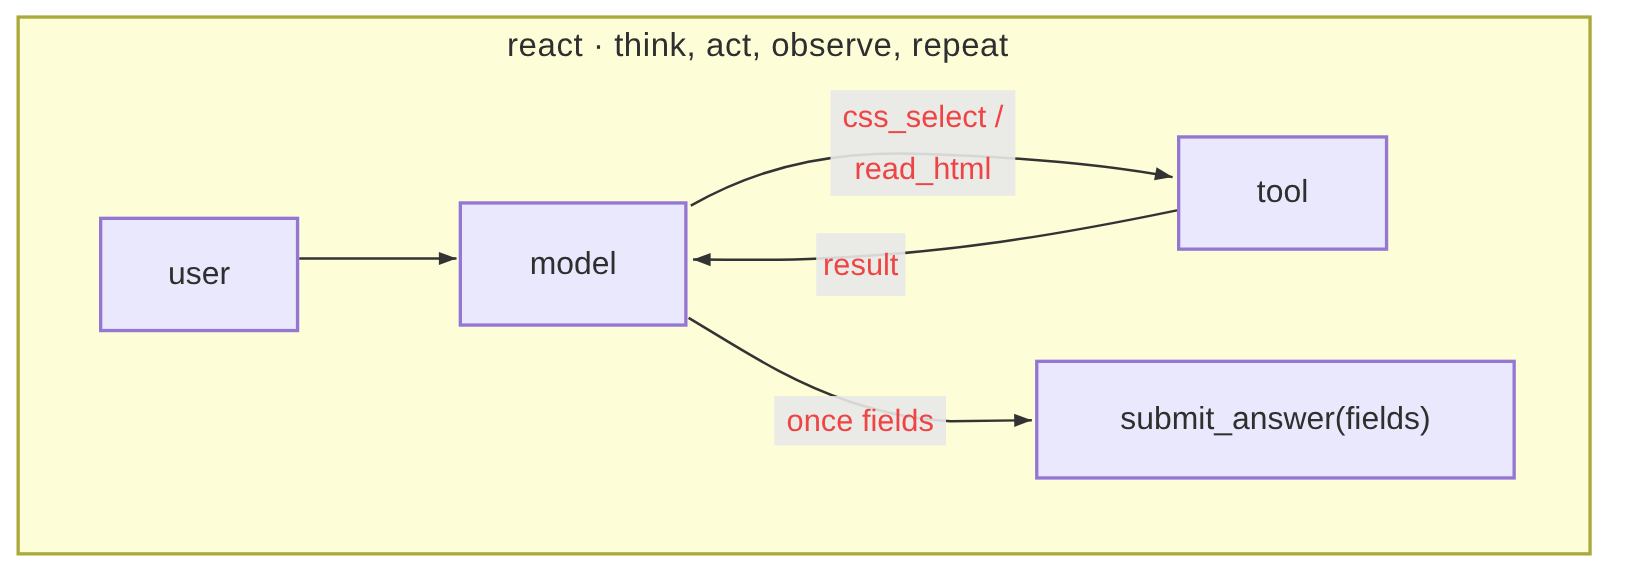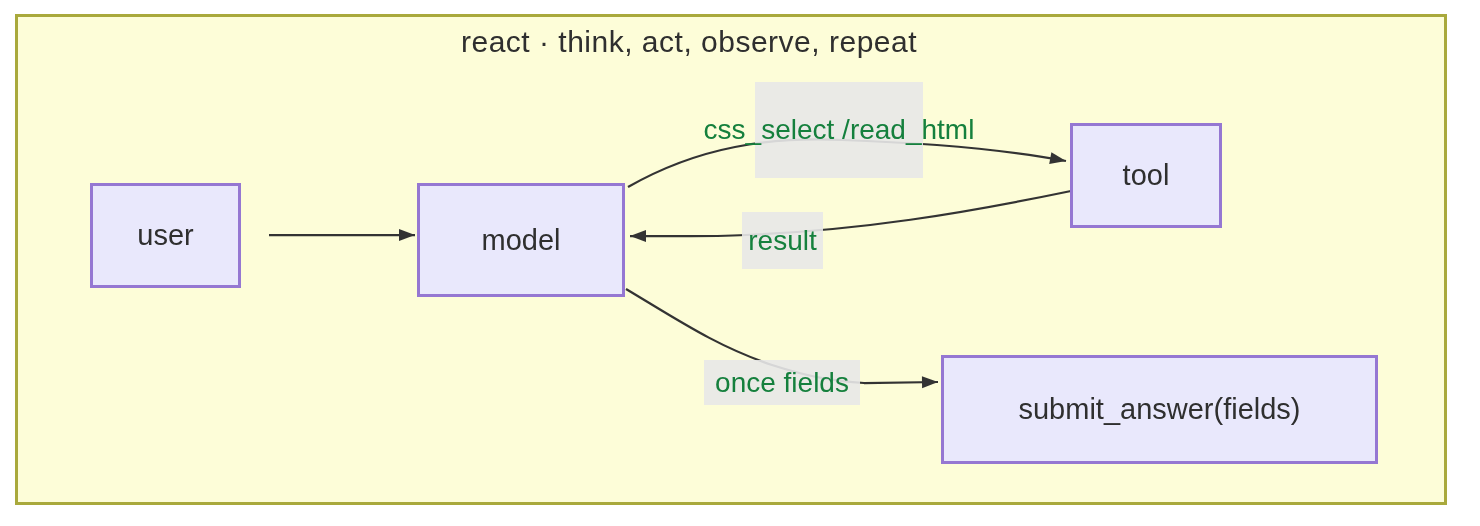--- a/index.html
+++ b/index.html
@@ -42,36 +42,36 @@
     position: absolute;
     box-sizing: border-box;
     background: #e9e8fc;
     border: 3px solid #9577d2;
     display: flex;
     align-items: center;
     justify-content: center;
     font-size: 29px;
     color: #2f2f2f;
   }
-  .node-user   { left: 90px;  top: 183px; width: 151px; height: 105px; }
+  .node-user   { left: 90px;  top: 197px; width: 182px; height: 105px; }
   .node-model  { left: 417px; top: 183px; width: 208px; height: 114px; }
-  .node-tool   { left: 1070px; top: 123px; width: 152px; height: 105px; }
-  .node-submit { left: 941px; top: 327px; width: 437px; height: 109px; margin-top: 28px; }
+  .node-tool   { left: 1070px; top: 123px; width: 192px; height: 105px; }
+  .node-submit { left: 941px; top: 327px; width: 437px; height: 109px; }
 
   .edge-label {
     position: absolute;
     box-sizing: border-box;
     background: rgba(232,232,232,0.9);
     display: flex;
-    flex-direction: row;
+    flex-direction: column;
     align-items: center;
     justify-content: center;
     font-size: 28px;
     line-height: 46px;
-    color: #15803d;
+    color: #ef4444;
     text-align: center;
     white-space: nowrap;
   }
   .label-css    { left: 755px; top: 82px;  width: 168px; height: 96px; line-height: 48px; }
   .label-result { left: 742px; top: 212px; width: 81px;  height: 57px; }
   .label-ready  { left: 704px; top: 360px; width: 156px; height: 45px; }
 </style>
 </head>
 <body>
 

